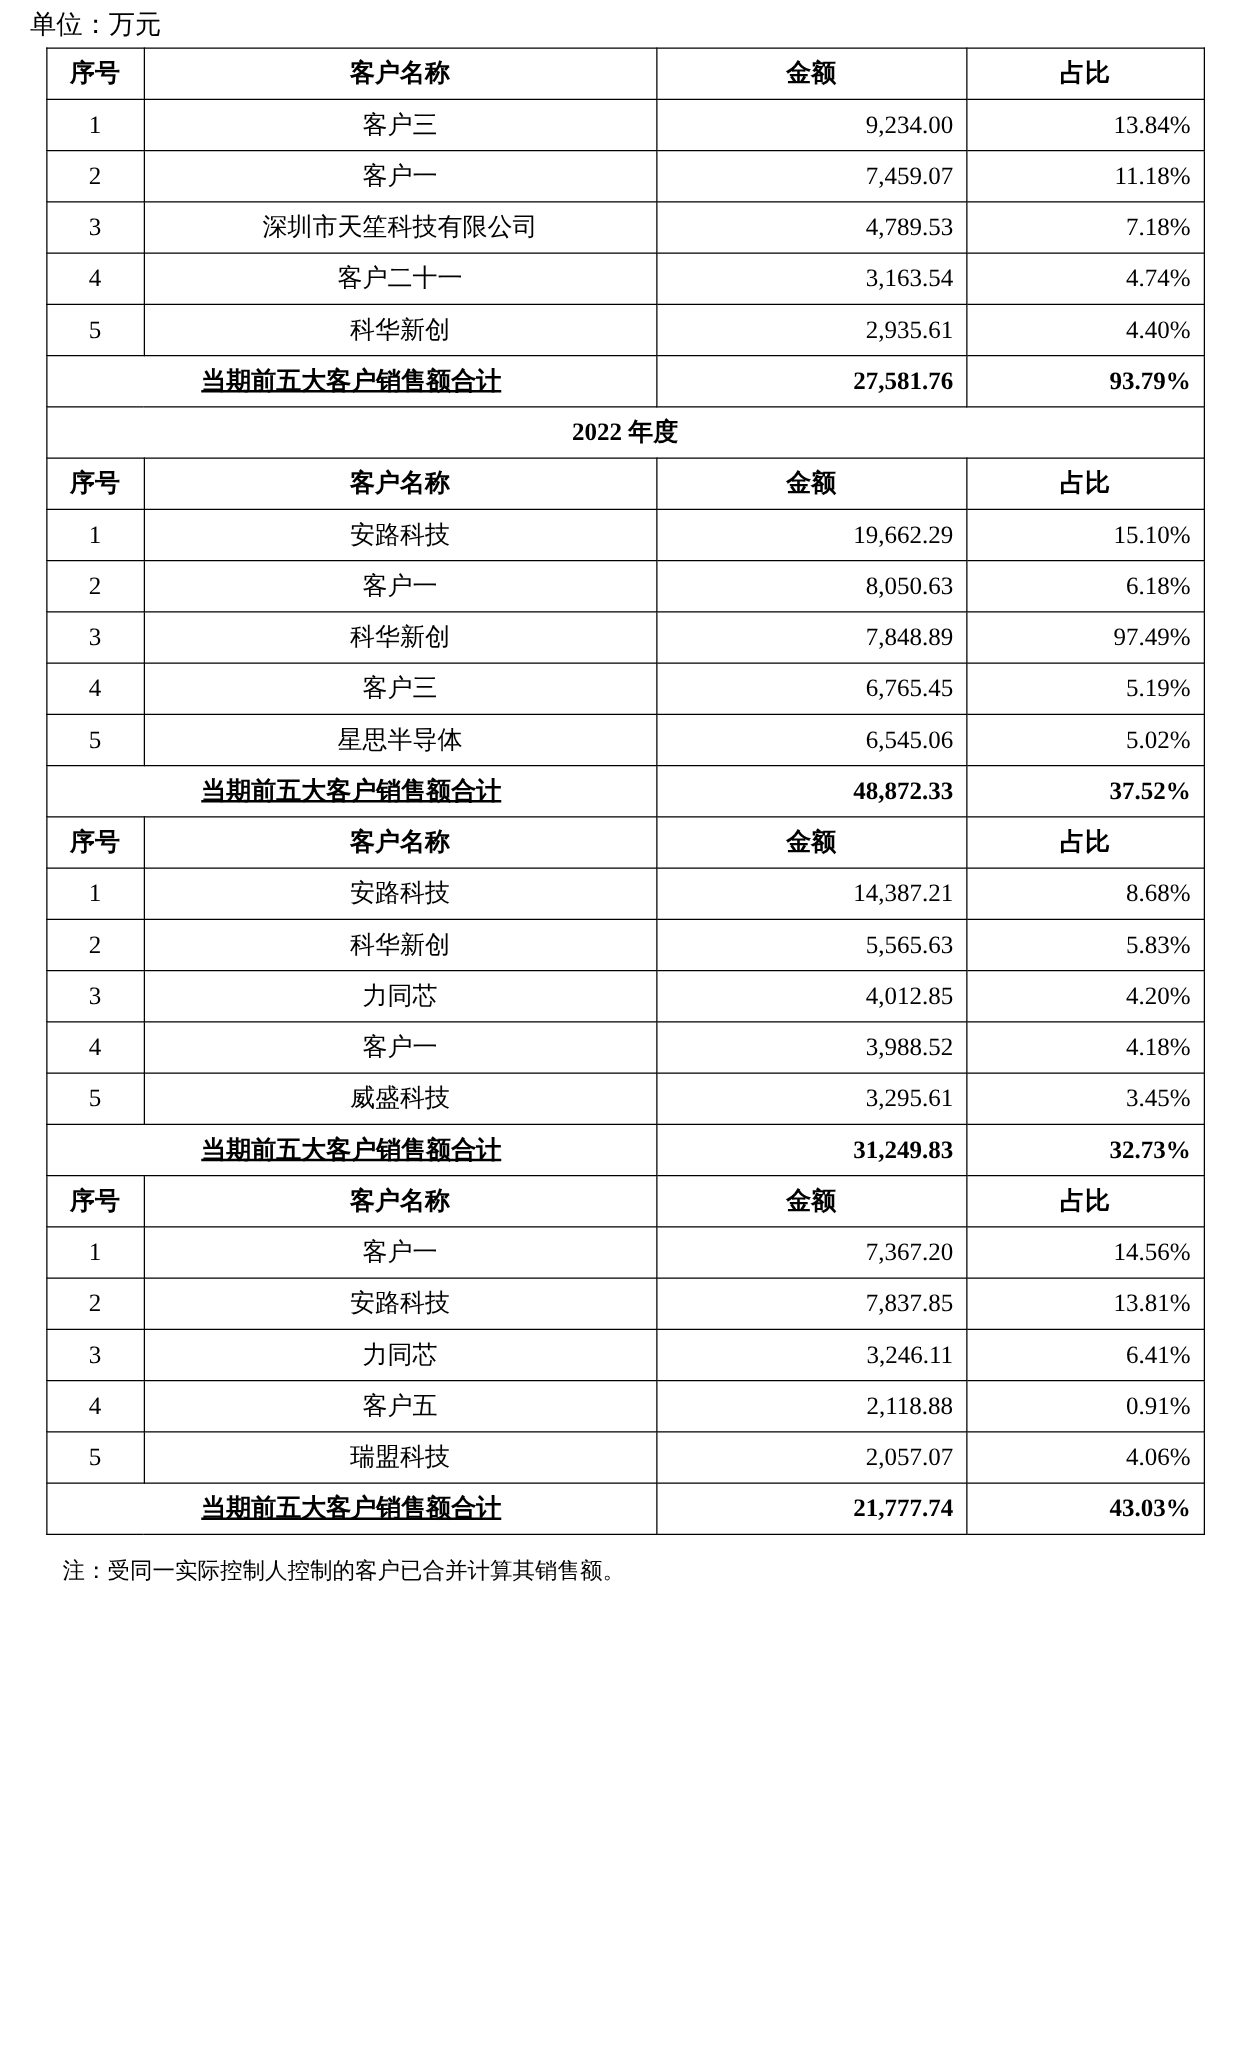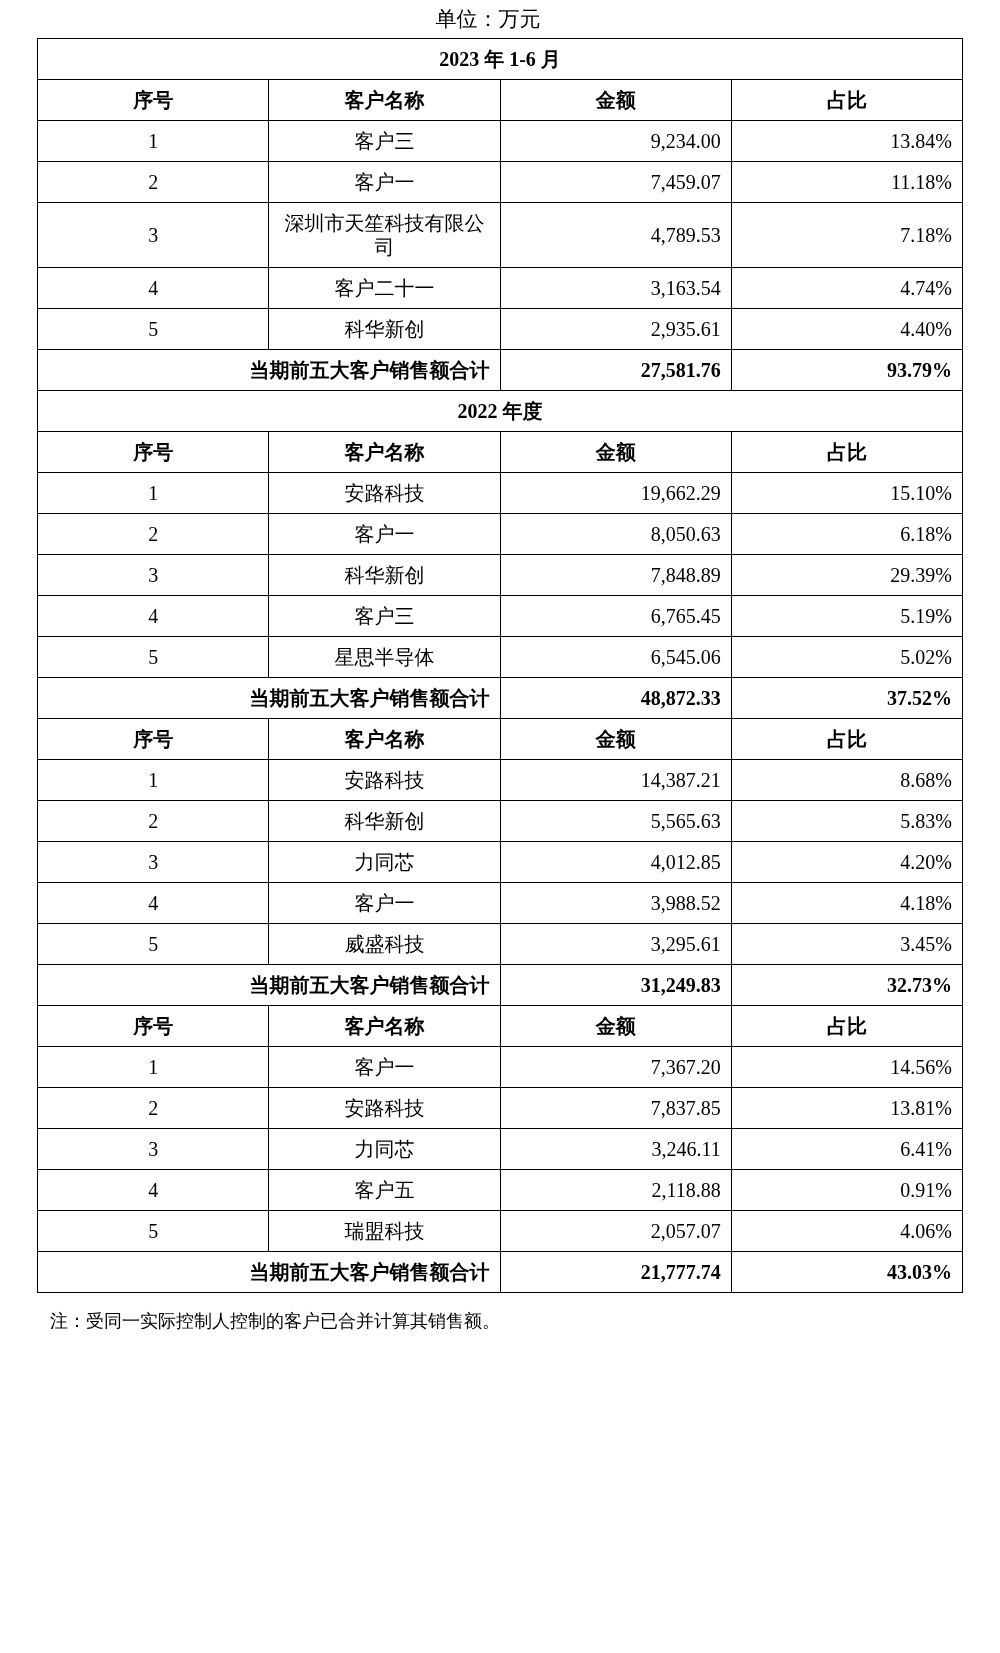--- a/index.html
+++ b/index.html
@@ -14,21 +14,21 @@
     color: #000000;
   }
   .page {
     position: relative;
     width: 1000px;
     height: 1653px;
     box-sizing: border-box;
     padding: 0 24px;
   }
   .unit-line {
-    text-align: center;
+    text-align: left;
     font-size: 21px;
     padding: 6px 24px 6px 0;
     line-height: 26px;
   }
   table.data-table {
     width: 926px;
     margin: 0 auto;
     border-collapse: collapse;
     table-layout: fixed;
   }
@@ -51,40 +51,38 @@
     font-size: 20px;
   }
   .header-row td {
     text-align: center;
     font-weight: bold;
   }
   .total-row td {
     font-weight: bold;
   }
   .total-row .label {
-    text-align: right;
+    text-align: center;
+    text-decoration: underline;
   }
   .note {
     font-size: 18px;
     line-height: 28px;
     padding: 14px 0 0 26px;
   }
 </style>
 </head>
 <body>
 
 <div class="page">
 
   <div class="unit-line">单位：万元</div>
 
   <table class="data-table">
     <tbody>
-        <tr class="period-row">
-          <td colspan="4">2023 年 1-6 月</td>
-        </tr>
         <tr class="header-row">
           <td class="col-no" style="text-align: center;">序号</td>
           <td class="col-name" style="text-align: center;">客户名称</td>
           <td class="col-amt" style="text-align: center;">金额</td>
           <td class="col-pct" style="text-align: center;">占比</td>
         </tr>
         <tr>
           <td class="col-no">1</td>
           <td class="col-name">客户三</td>
           <td class="col-amt">9,234.00</td>
@@ -137,21 +135,21 @@
         <tr>
           <td class="col-no">2</td>
           <td class="col-name">客户一</td>
           <td class="col-amt">8,050.63</td>
           <td class="col-pct">6.18%</td>
         </tr>
         <tr>
           <td class="col-no">3</td>
           <td class="col-name">科华新创</td>
           <td class="col-amt">7,848.89</td>
-          <td class="col-pct">29.39%</td>
+          <td class="col-pct">97.49%</td>
         </tr>
         <tr>
           <td class="col-no">4</td>
           <td class="col-name">客户三</td>
           <td class="col-amt">6,765.45</td>
           <td class="col-pct">5.19%</td>
         </tr>
         <tr>
           <td class="col-no">5</td>
           <td class="col-name">星思半导体</td>

